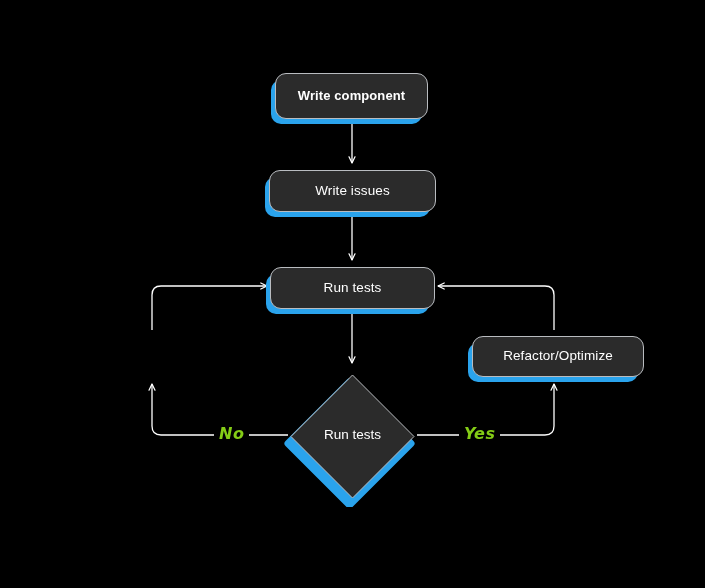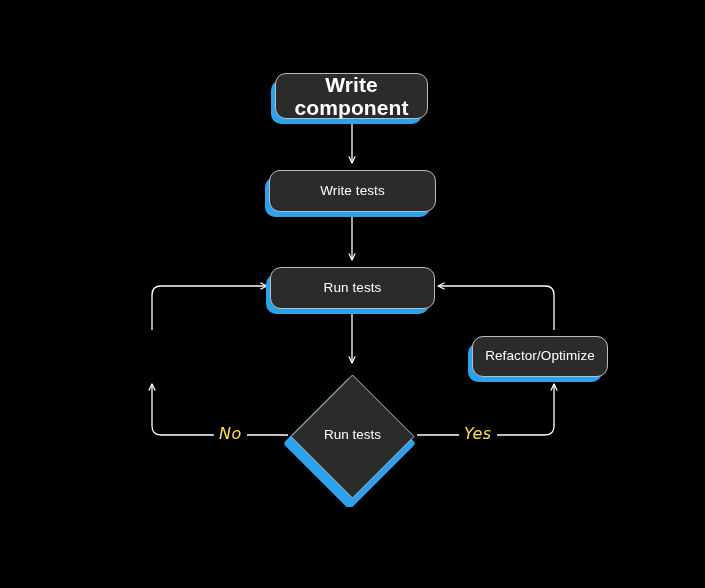--- a/index.html
+++ b/index.html
@@ -39,21 +39,21 @@
     border-radius: 11px;
     color: #ffffff;
     display: flex;
     align-items: center;
     justify-content: center;
     text-align: center;
     letter-spacing: 0.1px;
     box-shadow: -5px 6px 0 -1px #2aa3ec;
   }
   .node .label { line-height: 1.1; }
-  .node-start { font-weight: bold; font-size: 21px; }
+  .node-start { font-weight: bold; font-size: 13px; }
   .node-plain { font-weight: normal; font-size: 13.5px; }
 
   
   .diamond-wrap {
     position: absolute;
     display: flex;
     align-items: center;
     justify-content: center;
   }
   .diamond-shape {
@@ -68,25 +68,25 @@
     font-size: 13.5px;
     font-weight: normal;
     z-index: 3;
     text-align: center;
     transform: translateY(-2px);
   }
 
   
   .edge-label {
     position: absolute;
-    color: #fde047;
+    color: #84cc16;
     font-family: "DejaVu Sans", sans-serif;
     font-size: 16px;
     font-style: italic;
-    font-weight: 400;
+    font-weight: 700;
     letter-spacing: 0.5px;
     background: #000000;
     padding: 0 5px;
     white-space: nowrap;
   }
 </style>
 </head>
 <body>
 
 <div id="canvas">
@@ -111,29 +111,29 @@
     <path d="M152,330 L152,295 Q152,286 161,286 L267,286" fill="none" stroke="#ffffff" stroke-width="1.3" stroke-linejoin="round" marker-end="url(#arrow)"></path>
 
     <path d="M554,330 L554,295 Q554,286 545,286 L438,286" fill="none" stroke="#ffffff" stroke-width="1.3" stroke-linejoin="round" marker-end="url(#arrow)"></path>
   </svg>
 
   <div class="node node-start" style="left:275px; top:73px; width:153px; height:46px;">
     <span class="label">Write component</span>
   </div>
 
   <div class="node node-plain" style="left:269px; top:170px; width:167px; height:42px;">
-    <span class="label">Write tests</span>
+    <span class="label">Write issues</span>
   </div>
 
   <div class="node node-plain" style="left:270px; top:267px; width:165px; height:42px;">
     <span class="label">Run tests</span>
   </div>
 
 
-  <div class="node node-plain" style="left:472px; top:336px; width:136px; height:41px;">
+  <div class="node node-plain" style="left:472px; top:336px; width:172px; height:41px;">
     <span class="label">Refactor/Optimize</span>
   </div>
 
   <div class="diamond-wrap" style="left:282px; top:366px; width:141px; height:141px;">
     <svg class="diamond-shape" viewBox="0 0 141 141">
 
       <path d="M70.5 9 L132 70.5 L70.5 132 L9 70.5 Z" transform="translate(-3,7)" fill="#2aa3ec" stroke="#2aa3ec" stroke-width="7" stroke-linejoin="round"></path>
 
       <path d="M70.5 9 L132 70.5 L70.5 132 L9 70.5 Z" fill="#2b2b2b" stroke="#b9bcc0" stroke-width="1" stroke-linejoin="round"></path>
     </svg>

